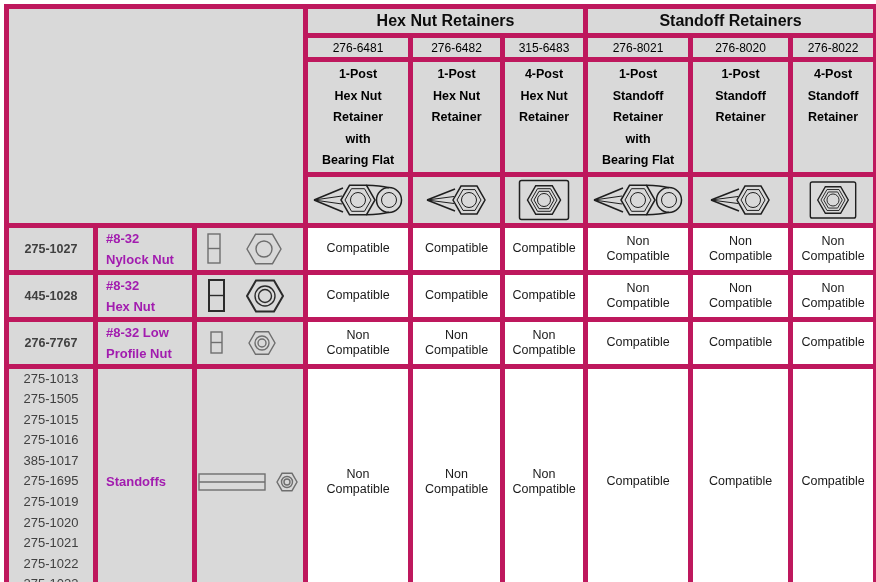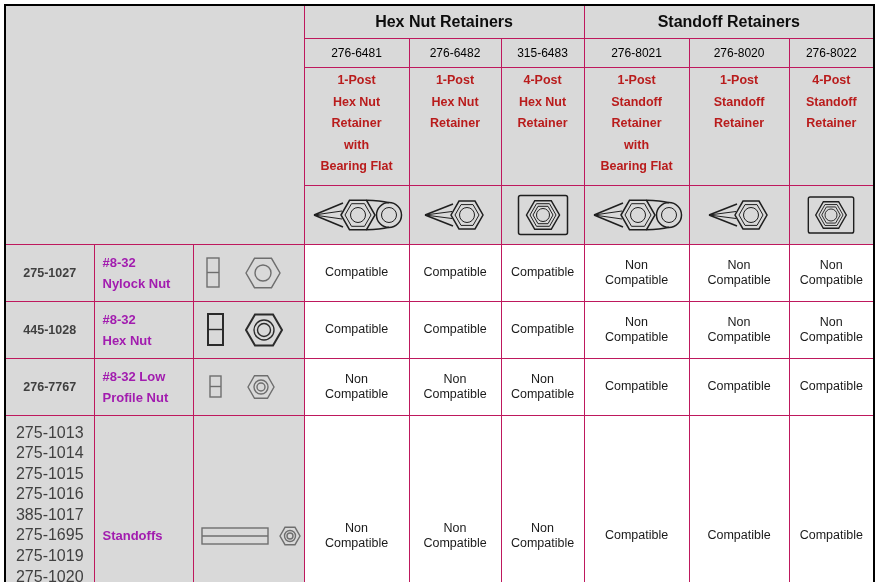--- a/index.html
+++ b/index.html
@@ -1,30 +1,30 @@
 <!DOCTYPE html>
 <html><head>
 <meta charset="utf-8">
 <style>
   html,body{margin:0;padding:0;background:#ffffff;width:876px;height:582px;overflow:hidden;}
   .page{position:relative;width:876px;height:582px;font-family:"Liberation Sans",sans-serif;}
   table.compat-table{position:absolute;left:4px;top:4px;width:869px;border-collapse:collapse;table-layout:fixed;border:2px solid #000;}
-  td{border:1px solid #be185d;overflow:hidden;padding:7px;}
+  td{border:5px solid #be185d;overflow:hidden;padding:0;}
   .shade{background:#d9d9d9;}
   .white{background:#ffffff;}
   .pre{white-space:pre-line;}
   .group-hdr{font-size:16px;font-weight:bold;color:#0d0d0d;text-align:center;vertical-align:middle;}
   .part-hdr{font-size:12px;font-weight:normal;color:#000000;text-align:center;vertical-align:middle;}
-  .desc{font-size:12.5px;font-weight:bold;color:#b91c1c;text-align:center;vertical-align:top;line-height:21.5px;padding-top:2px;}
+  .desc{font-size:12.5px;font-weight:bold;color:#000000;text-align:center;vertical-align:top;line-height:21.5px;padding-top:2px;}
   .imgcell{text-align:center;vertical-align:middle;}
   .pn{font-size:12.5px;color:#404040;text-align:center;vertical-align:middle;font-weight:bold;}
   .pname{font-size:13px;font-weight:bold;color:#a21caf;text-align:left;vertical-align:middle;padding-left:8px;line-height:21px;}
   .compat{font-size:12.5px;color:#1a1a1a;text-align:center;vertical-align:middle;line-height:1.2;}
   .pn-list{vertical-align:middle;}
-  .pn-list div{font-size:16px;color:#404040;text-align:center;line-height:20.6px;}
+  .pn-list div{font-size:13px;color:#404040;text-align:center;line-height:20.6px;}
   svg{display:block;margin:0 auto;}
   svg .ln{fill:none;stroke:#1f1f1f;stroke-width:1.5;}
   svg .ln2{fill:none;stroke:#1f1f1f;stroke-width:1;}
   svg .gy{fill:none;stroke:#6e6e6e;stroke-width:1.4;}
   svg .dk{fill:none;stroke:#2b2b2b;stroke-width:2;}
   svg .dk2{fill:none;stroke:#2b2b2b;stroke-width:1.4;}
 </style>
 </head>
 <body>
 
@@ -223,21 +223,21 @@
     <td class="white compat pre">Non
 Compatible</td>
     <td class="white compat pre">Compatible</td>
     <td class="white compat pre">Compatible</td>
     <td class="white compat pre">Compatible</td>
   </tr>
 
   <tr style="height:226px">
     <td class="shade pn-list">
       <div>275-1013</div>
-      <div>275-1014</div>
+      <div>275-1505</div>
       <div>275-1015</div>
       <div>275-1016</div>
       <div>385-1017</div>
       <div>275-1695</div>
       <div>275-1019</div>
       <div>275-1020</div>
       <div>275-1021</div>
       <div>275-1022</div>
       <div>275-1023</div>
     </td>

